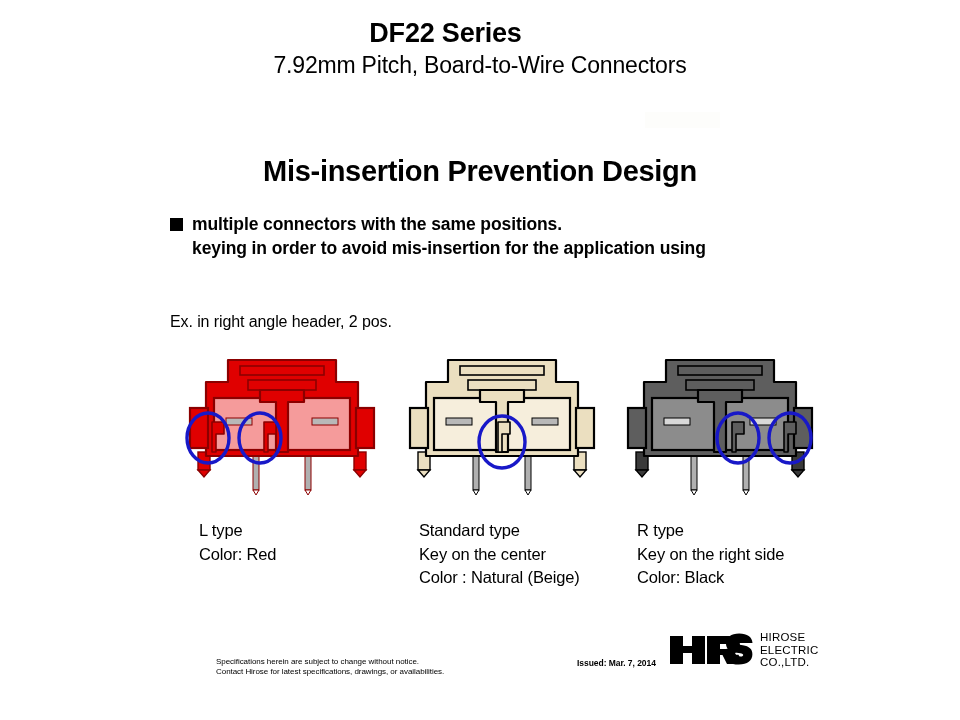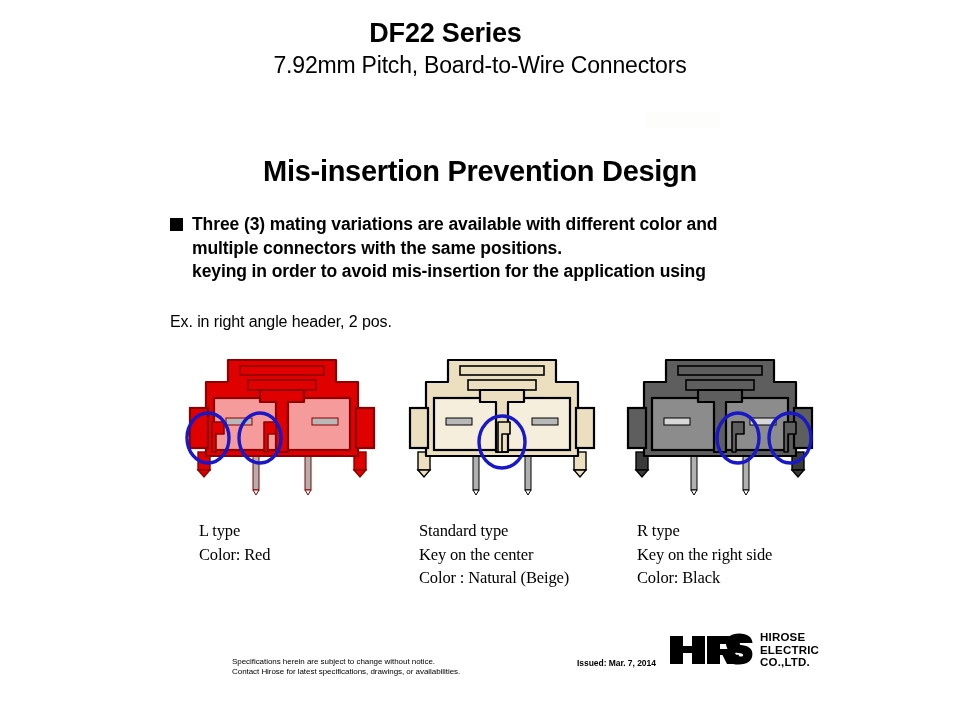--- a/index.html
+++ b/index.html
@@ -111,74 +111,71 @@
   }
   .figure svg { display: block; }
 
   
   .caption {
     position: absolute;
     font-size: 16.5px;
     line-height: 23.5px;
     letter-spacing: -0.15px;
     white-space: nowrap;
-    font-family: Liberation Serif, serif;
   }
   .caption-0 { left: 199px; top: 519px; }
   .caption-1 { left: 419px; top: 519px; }
   .caption-2 { left: 637px; top: 519px; }
 
   
   .footer-disclaimer {
     position: absolute;
     left: 216px;
     top: 657px;
     font-size: 8px;
     line-height: 9.5px;
     letter-spacing: -0.05px;
-    margin-left: 16px;
   }
   .footer-issued {
     position: absolute;
     left: 577px;
     top: 658px;
     font-size: 8.5px;
     font-weight: bold;
     letter-spacing: -0.05px;
   }
   .footer-logo {
     position: absolute;
     left: 668px;
     top: 631px;
     display: flex;
     align-items: center;
   }
   .logo-mark { flex: 0 0 auto; }
   .logo-words {
     margin-left: 6px;
     font-size: 11.5px;
-    font-weight: bold;
+    font-weight: normal;
     line-height: 12.5px;
     letter-spacing: 0.2px;
   }
 </style>
 </head>
 <body>
 
 <div class="slide-title">DF22 Series</div>
 <div class="slide-subtitle">7.92mm Pitch, Board-to-Wire Connectors</div>
 <div class="faint-box"></div>
 
 <div class="section-heading">Mis-insertion Prevention Design</div>
 
 <div class="bullet-block">
   <div class="bullet-row">
     <div class="bullet-square"></div>
     <div class="bullet-text">
-      <div>Three (3) mating variations are available with different color and</div>
       <div>multiple connectors with the same positions.</div>
       <div>keying in order to avoid mis-insertion for the application using</div>
     </div>
   </div>
 </div>
 
 <div class="example-label">Ex. in right angle header, 2 pos.</div>
 
 <div class="figures">
   <div class="figure" id="fig-0" style="left:182px;">

